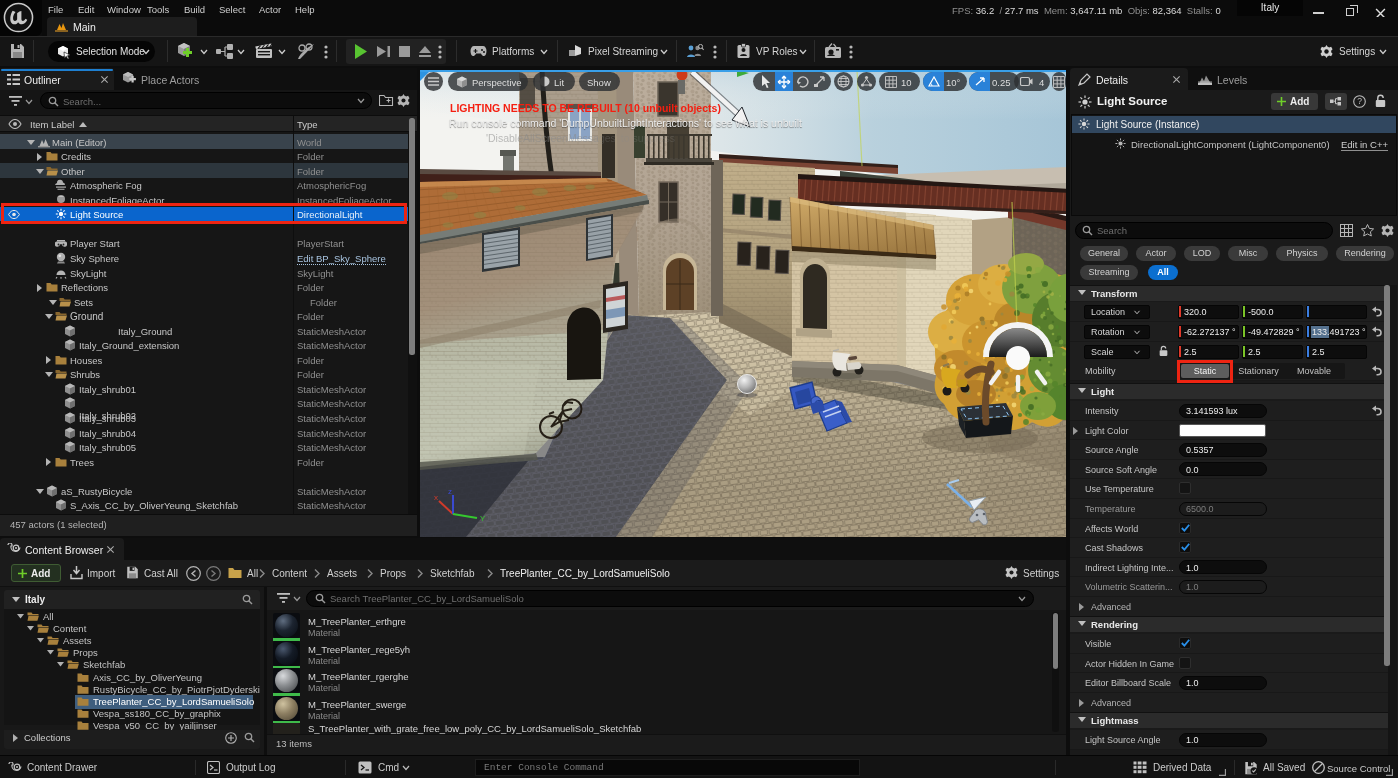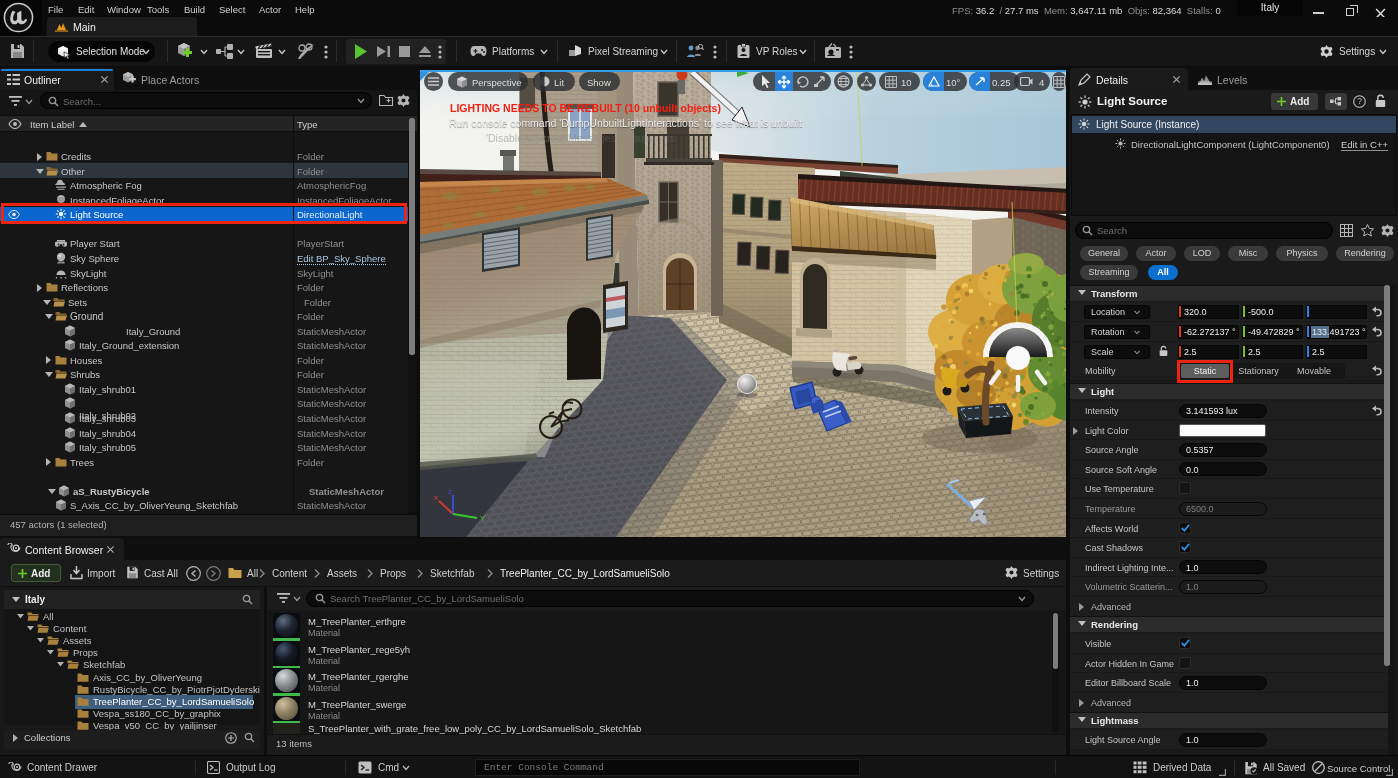--- a/index.html
+++ b/index.html
@@ -258,20 +258,31 @@
         <circle cx="7" cy="5" r="2" fill="#b9b9b9"></circle>
       </svg>
     <div class="abs" style="left:30px;top:51px;font-size:9.5px;color:#cdcdcd;">Item Label</div>
     <svg class="abs" style="left:79px;top:54px;" width="8" height="5" viewBox="0 0 8 5">
         <path d="M4 0 L8 5 L0 5 Z" fill="#bbb"></path>
       </svg>
     <div class="abs" style="left:293px;top:47px;width:1px;height:17px;background:#0c0c0c;"></div>
     <div class="abs" style="left:297px;top:51px;font-size:9.5px;color:#cdcdcd;">Type</div>
 
     <div id="olrows" class="abs" style="left:0;top:64px;width:408px;height:382px;background:#161616;overflow:hidden;">
+    <div class="abs" style="left:0;top:2.0px;width:408px;height:14.5px;background:#39434c;">
+          <svg class="abs" style="left:27px;top:5.5px;" width="8" height="5" viewBox="0 0 8 5">
+            <path d="M0 0 L8 0 L4 5 Z" fill="#b5b5b5"></path>
+          </svg>
+          <svg class="abs" style="left:38px;top:1.5px;" width="12" height="12" viewBox="0 0 12 12">
+            <path d="M0 10 h12 v1.4 h-12 z" fill="#9a9a9a"></path>
+            <path d="M1.5 10 L4 4 L5.8 8 L7.5 3 L10.5 10 Z" fill="#b5b5b5"></path>
+          </svg>
+          <div class="abs" style="left:52px;top:2.5px;font-size:9.5px;color:#c7c7c7;">Main (Editor)</div>
+          <div class="abs" style="left:297px;top:2.5px;font-size:9.5px;color:#909090;">World</div>
+        </div>
     <div class="abs" style="left:0;top:16.6px;width:408px;height:14.5px;">
           <svg class="abs" style="left:37px;top:4px;" width="5" height="8" viewBox="0 0 5 8">
             <path d="M0 0 L5 4 L0 8 Z" fill="#b5b5b5"></path>
           </svg>
           <svg class="abs" style="left:46px;top:1.5px;" width="12" height="12" viewBox="0 0 12 12">
             <path d="M0.5 2 h4 l1.2 1.6 h5.8 v6.8 h-11 z" fill="#a8803c"></path>
           </svg>
           <div class="abs" style="left:61px;top:2.5px;font-size:9.5px;color:#c7c7c7;">Credits</div>
           <div class="abs" style="left:297px;top:2.5px;font-size:9.5px;color:#909090;">Folder</div>
         </div>
@@ -355,21 +366,21 @@
     <div class="abs" style="left:0;top:147.5px;width:408px;height:14.5px;">
           <svg class="abs" style="left:37px;top:4px;" width="5" height="8" viewBox="0 0 5 8">
             <path d="M0 0 L5 4 L0 8 Z" fill="#b5b5b5"></path>
           </svg>
           <svg class="abs" style="left:46px;top:1.5px;" width="12" height="12" viewBox="0 0 12 12">
             <path d="M0.5 2 h4 l1.2 1.6 h5.8 v6.8 h-11 z" fill="#a8803c"></path>
           </svg>
           <div class="abs" style="left:61px;top:2.5px;font-size:9.5px;color:#c7c7c7;">Reflections</div>
           <div class="abs" style="left:297px;top:2.5px;font-size:9.5px;color:#909090;">Folder</div>
         </div>
-    <div class="abs" style="left:7px;top:162.1px;width:360px;height:14.5px;">
+    <div class="abs" style="left:13px;top:162.1px;width:360px;height:14.5px;">
           <svg class="abs" style="left:36px;top:5.5px;" width="8" height="5" viewBox="0 0 8 5">
             <path d="M0 0 L8 0 L4 5 Z" fill="#b5b5b5"></path>
           </svg>
           <svg class="abs" style="left:46px;top:1.5px;" width="12" height="12" viewBox="0 0 12 12">
             <path d="M0.5 2 h4 l1.2 1.6 h5.8 v1.4 h-11 z" fill="#8a672e"></path>
             <path d="M1.5 5.5 h10.5 l-1.5 5 h-10 z" fill="#b8904a"></path>
           </svg>
           <div class="abs" style="left:61px;top:2.5px;font-size:9.5px;color:#c7c7c7;">Sets</div>
           <div class="abs" style="left:297px;top:2.5px;font-size:9.5px;color:#909090;">Folder</div>
         </div>
@@ -383,21 +394,21 @@
           </svg>
           <div class="abs" style="left:70px;top:2.5px;font-size:10px;color:#c7c7c7;">Ground</div>
           <div class="abs" style="left:297px;top:2.5px;font-size:9.5px;color:#909090;">Folder</div>
         </div>
     <div class="abs" style="left:0;top:191.2px;width:408px;height:14.5px;">
           <svg class="abs" style="left:64px;top:1.5px;" width="12" height="12" viewBox="0 0 12 12">
             <path d="M6 0.5 L11 3 L11 9 L6 11.5 L1 9 L1 3 Z" fill="#8f8f8f"></path>
             <path d="M6 0.5 L11 3 L6 5.5 L1 3 Z" fill="#b8b8b8"></path>
             <path d="M6 5.5 L11 3 L11 9 L6 11.5 Z" fill="#6f6f6f"></path>
           </svg>
-          <div class="abs" style="left:87px;top:2.5px;font-size:9.5px;color:#c7c7c7;padding-left:39px;">Italy_Ground</div>
+          <div class="abs" style="left:79px;top:2.5px;font-size:9.5px;color:#c7c7c7;padding-left:39px;">Italy_Ground</div>
           <div class="abs" style="left:297px;top:2.5px;font-size:9.5px;color:#909090;">StaticMeshActor</div>
         </div>
     <div class="abs" style="left:0;top:205.7px;width:408px;height:14.5px;">
           <svg class="abs" style="left:64px;top:1.5px;" width="12" height="12" viewBox="0 0 12 12">
             <path d="M6 0.5 L11 3 L11 9 L6 11.5 L1 9 L1 3 Z" fill="#8f8f8f"></path>
             <path d="M6 0.5 L11 3 L6 5.5 L1 3 Z" fill="#b8b8b8"></path>
             <path d="M6 5.5 L11 3 L11 9 L6 11.5 Z" fill="#6f6f6f"></path>
           </svg>
           <div class="abs" style="left:79px;top:2.5px;font-size:9.5px;color:#c7c7c7;">Italy_Ground_extension</div>
           <div class="abs" style="left:297px;top:2.5px;font-size:9.5px;color:#909090;">StaticMeshActor</div>
@@ -471,21 +482,21 @@
     <div class="abs" style="left:0;top:322.1px;width:408px;height:14.5px;">
           <svg class="abs" style="left:46px;top:4px;" width="5" height="8" viewBox="0 0 5 8">
             <path d="M0 0 L5 4 L0 8 Z" fill="#b5b5b5"></path>
           </svg>
           <svg class="abs" style="left:55px;top:1.5px;" width="12" height="12" viewBox="0 0 12 12">
             <path d="M0.5 2 h4 l1.2 1.6 h5.8 v6.8 h-11 z" fill="#a8803c"></path>
           </svg>
           <div class="abs" style="left:70px;top:2.5px;font-size:9.5px;color:#c7c7c7;">Trees</div>
           <div class="abs" style="left:297px;top:2.5px;font-size:9.5px;color:#909090;">Folder</div>
         </div>
-    <div class="abs" style="left:12px;top:351.2px;width:408px;height:14.5px;font-weight:bold;">
+    <div class="abs" style="left:0;top:351.2px;width:408px;height:14.5px;">
           <svg class="abs" style="left:36px;top:5.5px;" width="8" height="5" viewBox="0 0 8 5">
             <path d="M0 0 L8 0 L4 5 Z" fill="#b5b5b5"></path>
           </svg>
           <svg class="abs" style="left:46px;top:1.5px;" width="12" height="12" viewBox="0 0 12 12">
             <path d="M6 0.5 L11 3 L11 9 L6 11.5 L1 9 L1 3 Z" fill="#8f8f8f"></path>
             <path d="M6 0.5 L11 3 L6 5.5 L1 3 Z" fill="#b8b8b8"></path>
             <path d="M6 5.5 L11 3 L11 9 L6 11.5 Z" fill="#6f6f6f"></path>
           </svg>
           <div class="abs" style="left:61px;top:2.5px;font-size:9.5px;color:#c7c7c7;">aS_RustyBicycle</div>
           <div class="abs" style="left:297px;top:2.5px;font-size:9.5px;color:#909090;">StaticMeshActor</div>

